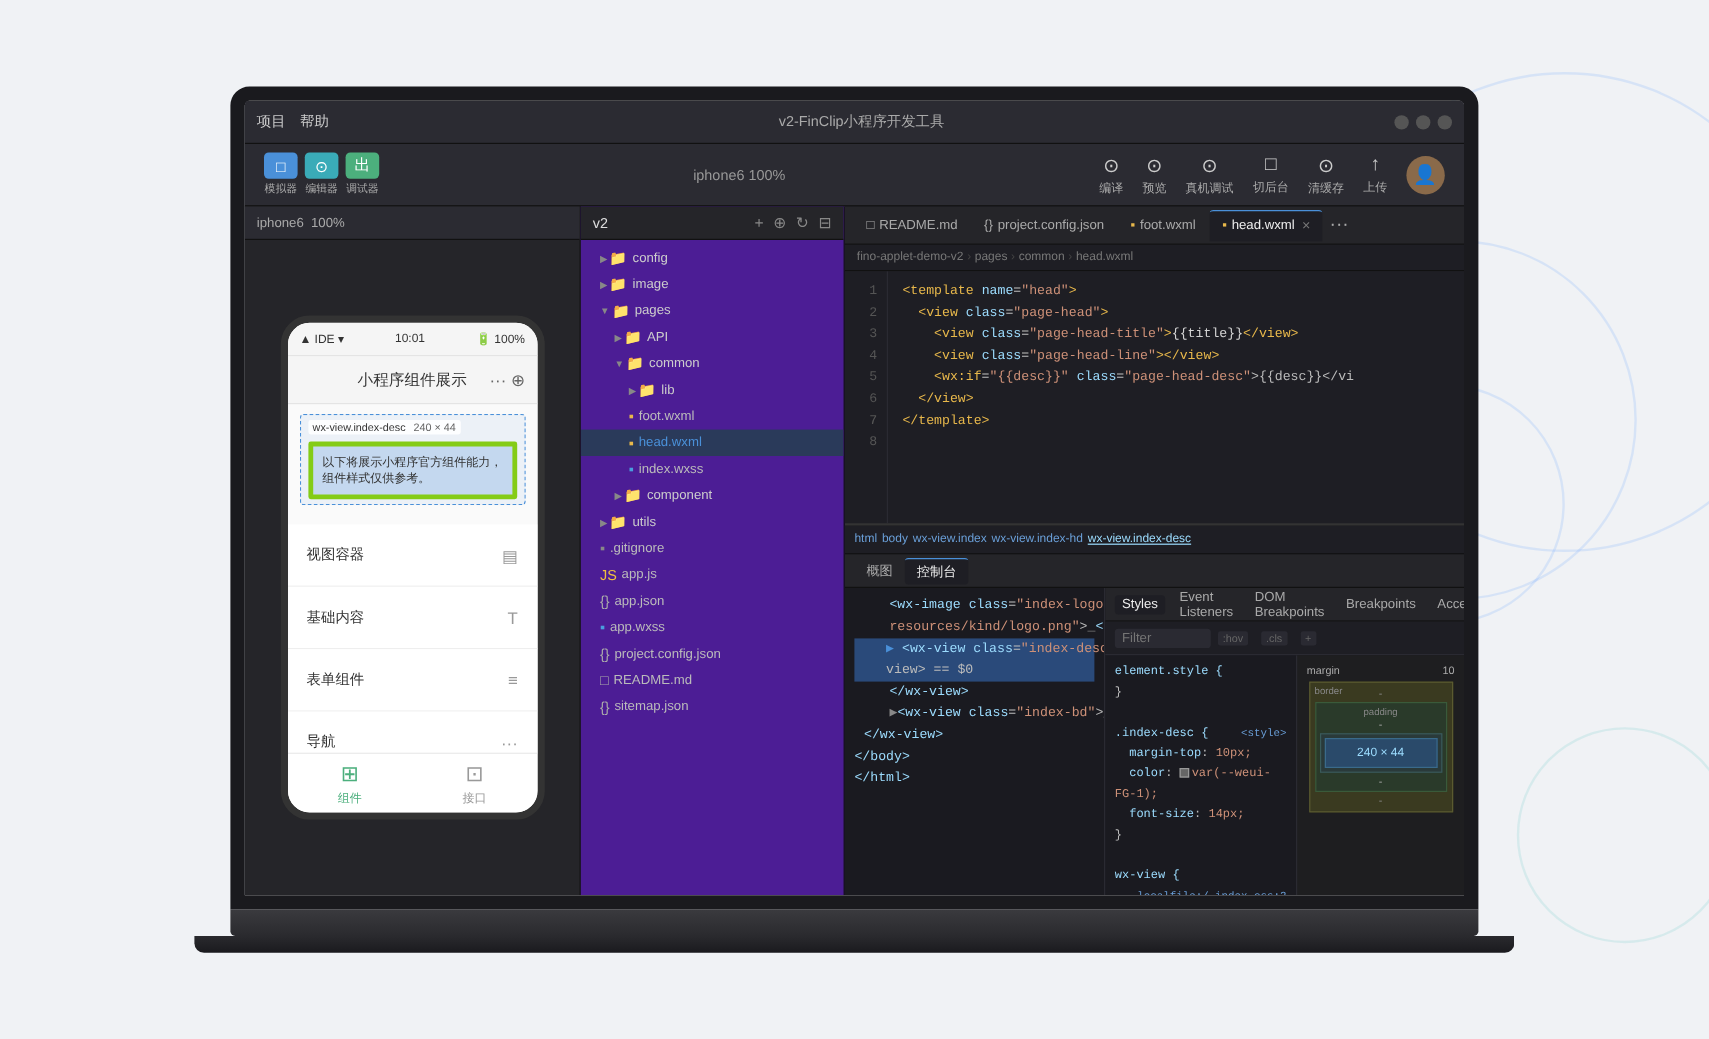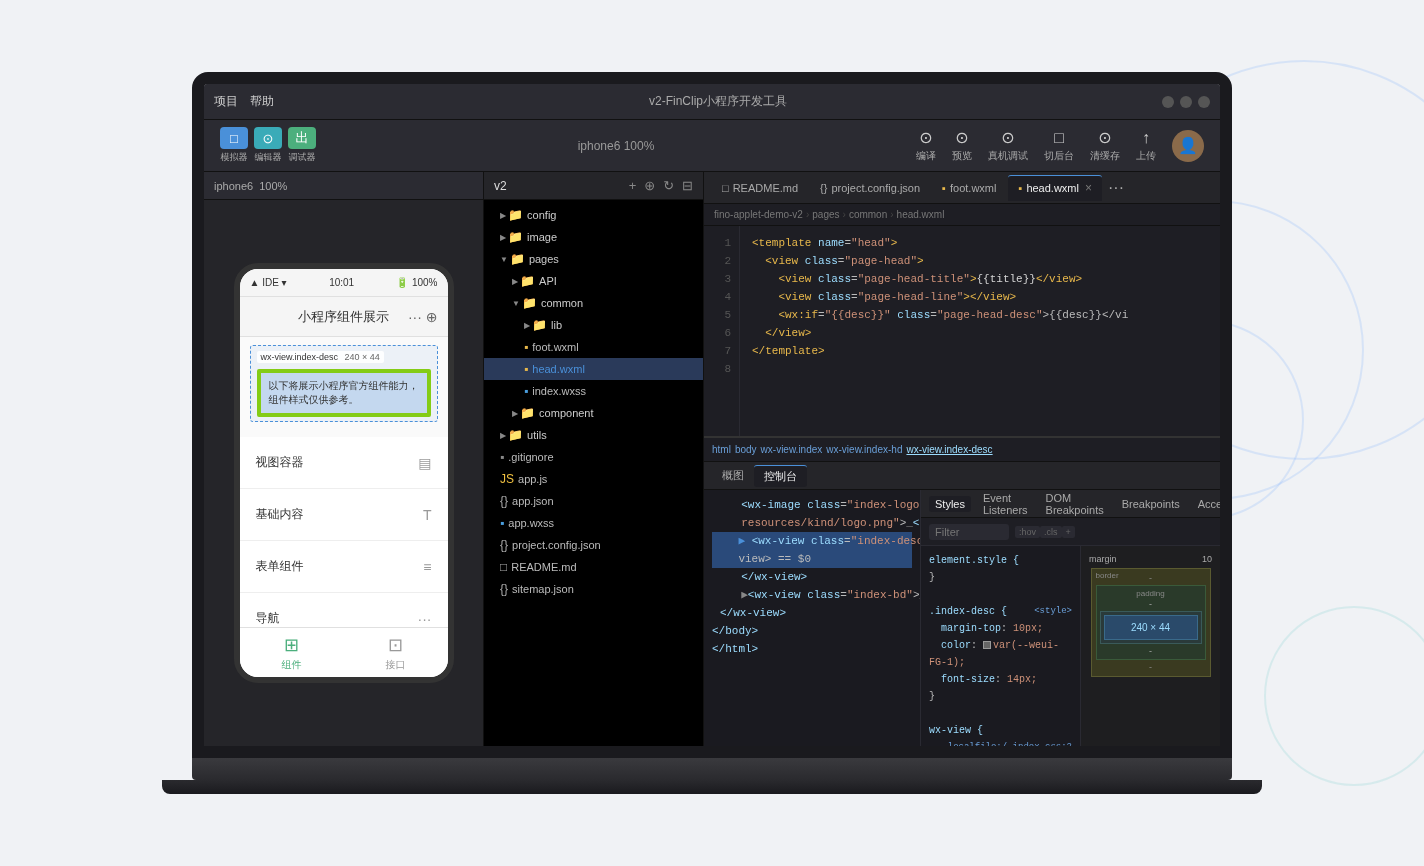--- a/index.html
+++ b/index.html
@@ -320,21 +320,21 @@
       gap: 2px;
       font-size: 10px;
       color: #999;
     }
     .phone-tab.active { color: #4caf7d; }
     .phone-tab-icon { font-size: 18px; }
 
     
     .file-tree-panel {
       width: 220px;
-      background: #000000;
+      background: #4c1d95;
       border-right: 1px solid #111;
       display: flex;
       flex-direction: column;
       flex-shrink: 0;
       overflow: hidden;
     }
     .file-tree-header {
       height: 28px;
       background: #252529;
       display: flex;
@@ -574,21 +574,21 @@
       background: #2a2a32;
       border: none;
       color: #aaa;
       font-size: 11px;
       padding: 2px 6px;
       border-radius: 3px;
       width: 80px;
     }
     .filter-buttons {
       display: flex;
-      gap: 0;
+      gap: 11px;
     }
     .filter-btn {
       font-size: 9px;
       color: #666;
       background: #2a2a32;
       border: none;
       padding: 1px 4px;
       border-radius: 2px;
       cursor: pointer;
     }

